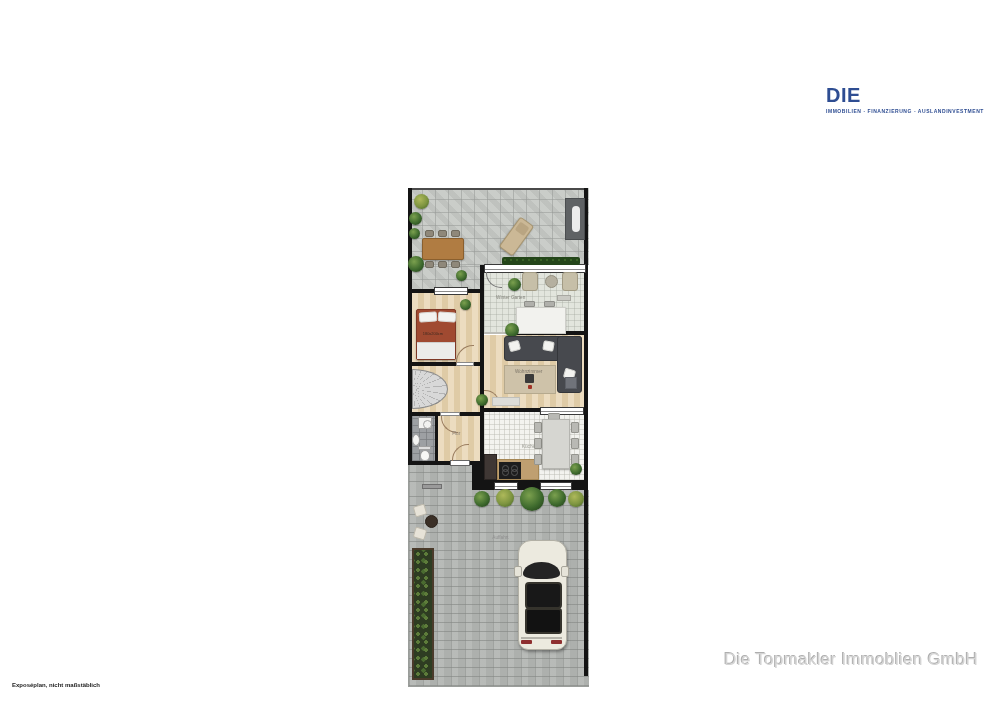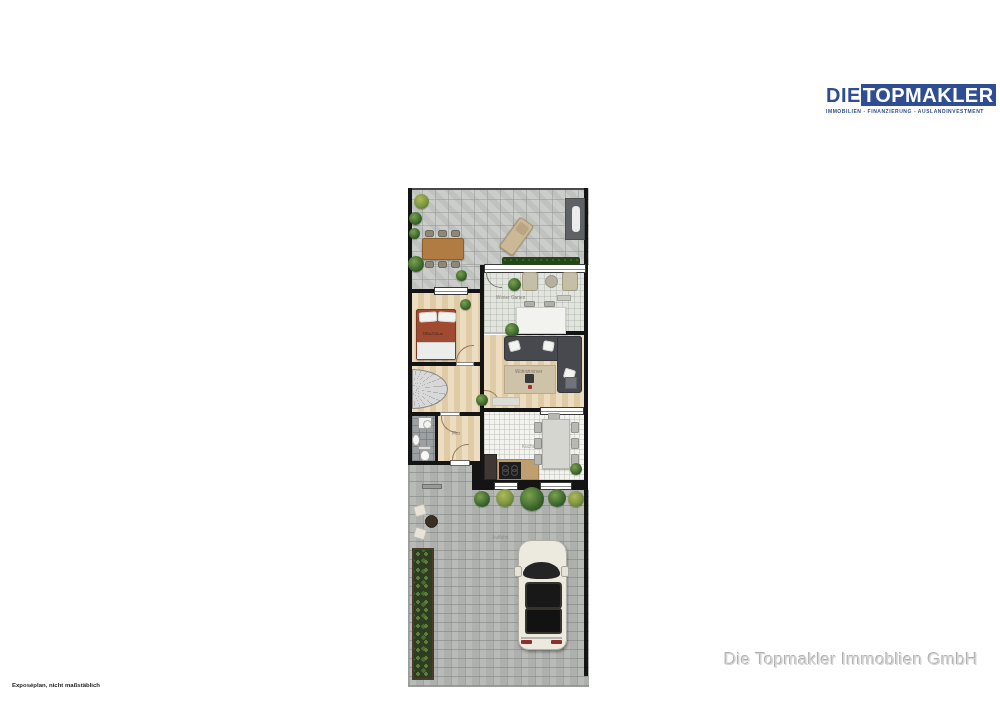--- a/index.html
+++ b/index.html
@@ -76,21 +76,20 @@
   .furn{position:absolute;box-sizing:border-box;}
   .chair{background:#8f887a;border:1px solid #6f6a5e;border-radius:2px;}
   .pillow{position:absolute;width:9px;height:8px;background:#f3f3f0;border:1px solid #d8d8d4;border-radius:2px;}
 </style>
 </head>
 <body>
 
 <div id="logo" class="abs">
   <div class="logo-row">
     <span class="logo-die">DIE</span>
-    <span class="logo-top">TOPMAKLER</span>
   </div>
   <div class="logo-sub">IMMOBILIEN - FINANZIERUNG - AUSLANDINVESTMENT</div>
 </div>
 
 <div id="plan" class="abs">
 
   <div class="abs terrace" style="left:0;top:0;width:180px;height:77px;border-left:1px solid #9a9d9a;"></div>
   <div class="abs terrace" style="left:0;top:77px;width:76px;height:28px;border-left:1px solid #9a9d9a;"></div>
   <div class="abs drive" style="left:0;top:277px;width:64px;height:26px;"></div>
   <div class="abs drive" style="left:0;top:302px;width:180px;height:196px;border-bottom:1px solid #9a9d9a;"></div>

